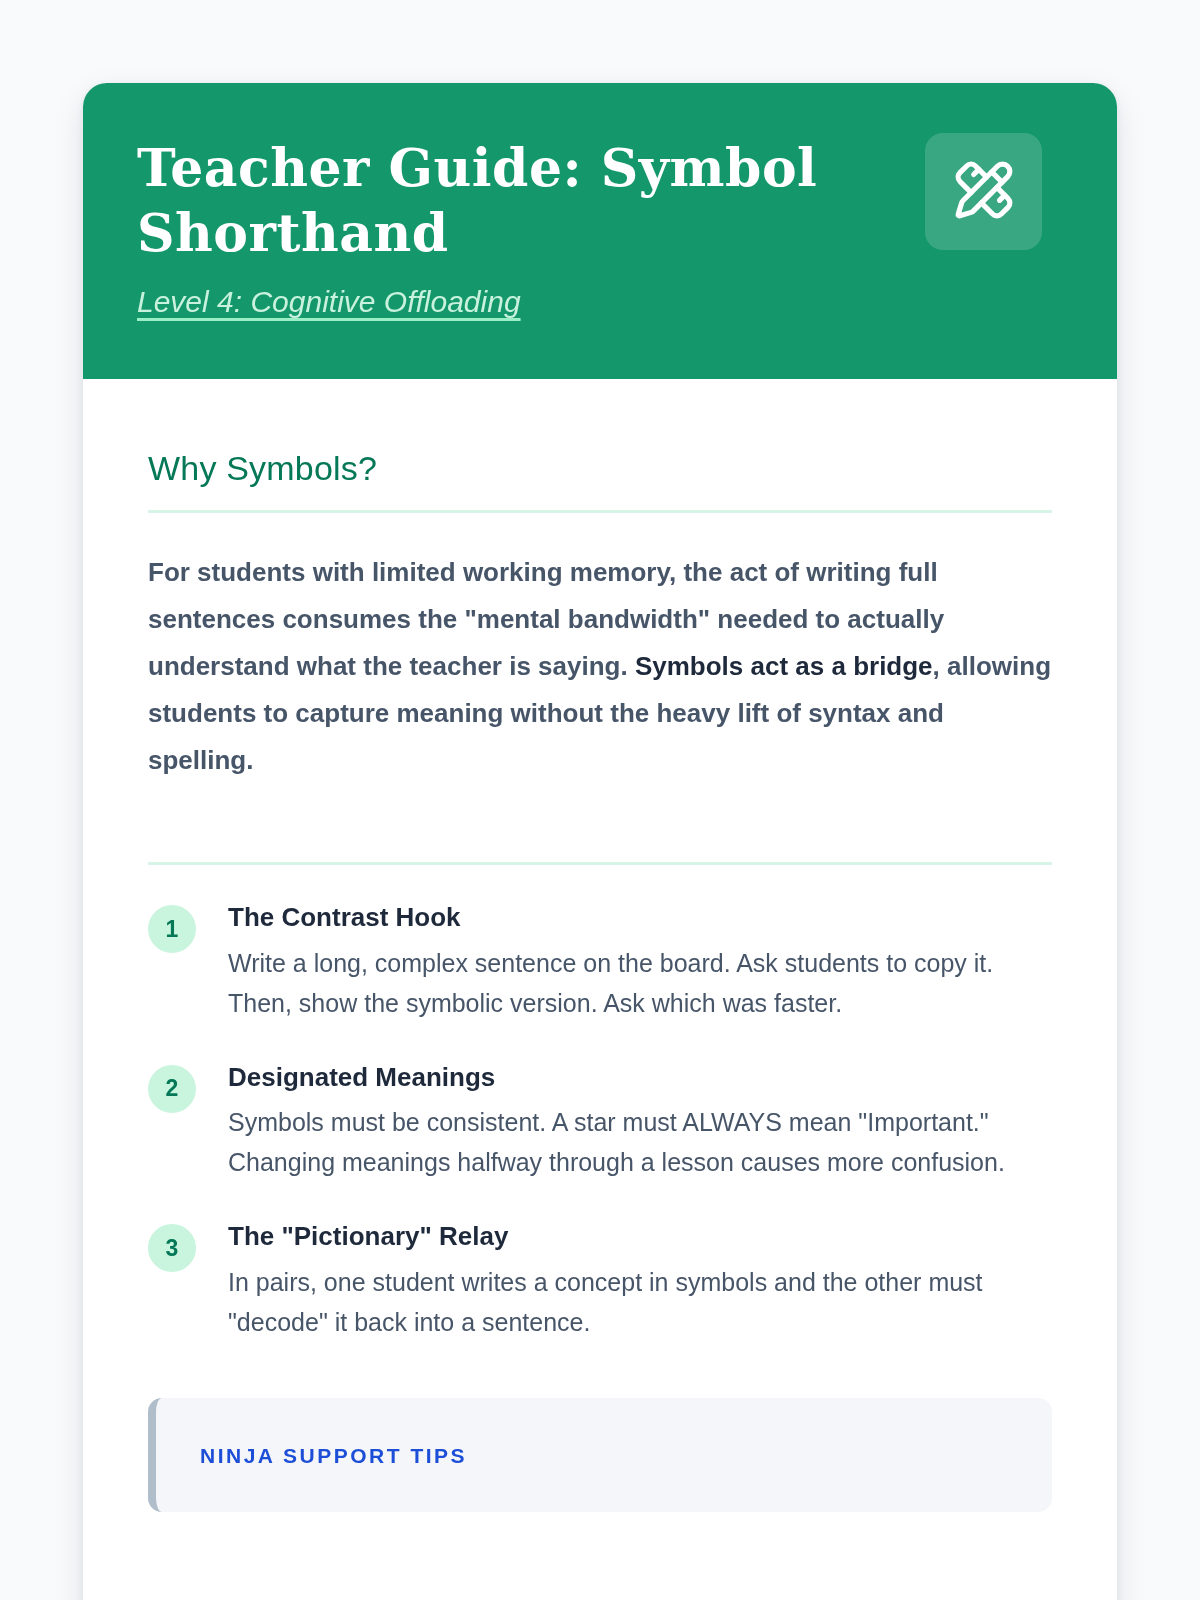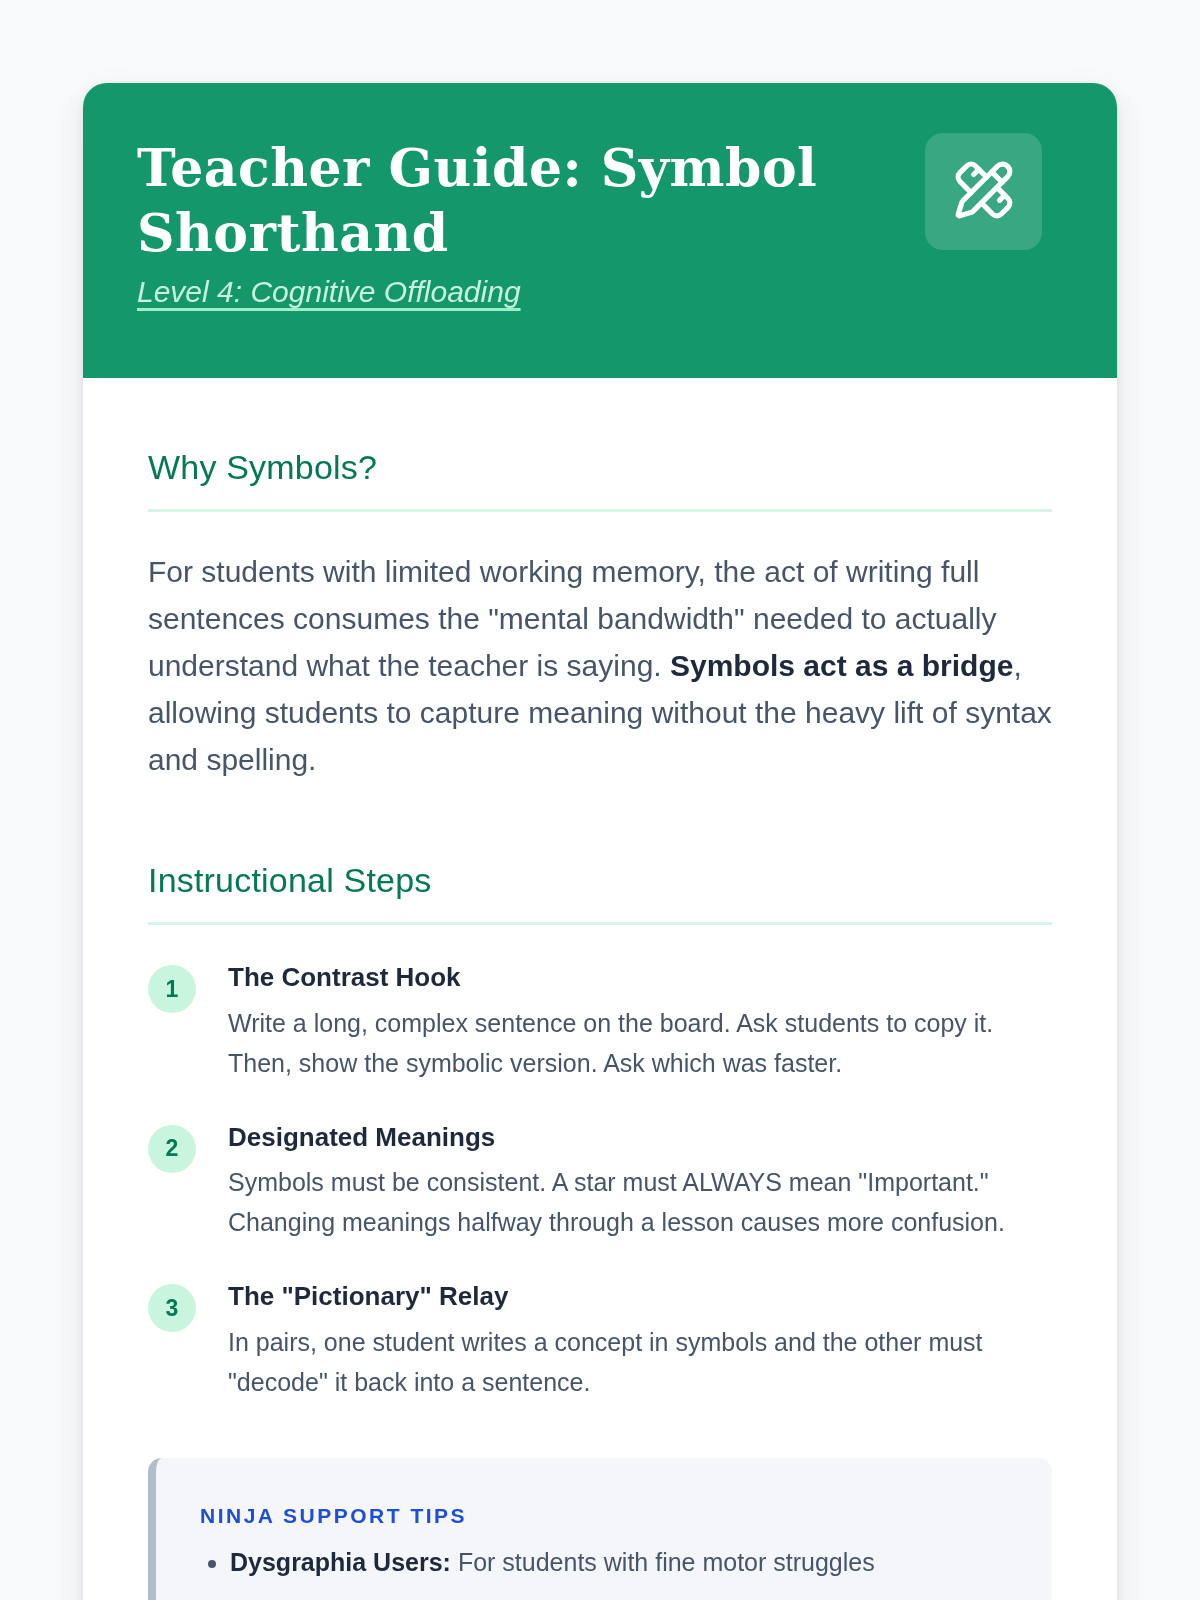--- a/index.html
+++ b/index.html
@@ -35,21 +35,21 @@
     font-family: "DejaVu Serif", "Liberation Serif", serif;
     font-weight: bold;
     font-size: 52px;
     line-height: 1.25;
     color: #ffffff;
     max-width: 720px;
     letter-spacing: 0.5px;
   }
   .card-subtitle {
     display: inline-block;
-    margin-top: 10px;
+    margin-top: 20px;
     font-size: 30px;
     font-style: italic;
     color: #c9f2de;
     text-decoration: underline;
     text-decoration-color: #9ceec7;
     text-underline-offset: 6px;
     cursor: pointer;
   }
   .icon-chip {
     position: absolute;
@@ -82,23 +82,24 @@
     color: #047857;
     letter-spacing: 0.2px;
   }
   .section-divider {
     height: 3px;
     background: #d7f5e6;
     border: none;
     margin: 22px 0 36px 0;
   }
   .intro-paragraph {
-    font-size: 30px;
+    font-size: 26px;
     line-height: 47px;
     color: #475569;
+    font-weight: bold;
   }
   .intro-paragraph b { color: #1e293b; }
   .section-steps { margin-top: 78px; }
   
   .steps { margin-top: 26px; }
   .step {
     display: flex;
     align-items: flex-start;
     margin-bottom: 38px;
   }
@@ -183,21 +184,20 @@
 
     <div class="card-body">
 
       <section>
         <h2 class="section-heading">Why Symbols?</h2>
         <hr class="section-divider">
         <p class="intro-paragraph"><span>For students with limited working memory, the act of writing full sentences consumes the "mental bandwidth" needed to actually understand what the teacher is saying. </span><b>Symbols act as a bridge</b><span>, allowing students to capture meaning without the heavy lift of syntax and spelling.</span></p>
       </section>
 
       <section class="section-steps">
-        <h2 class="section-heading">Instructional Steps</h2>
         <hr class="section-divider">
 
         <div class="steps">
 
           <div class="step">
             <div class="step-num">1</div>
             <div class="step-content">
               <div class="step-title">The Contrast Hook</div>
               <div class="step-desc">Write a long, complex sentence on the board. Ask students to copy it. Then, show the symbolic version. Ask which was faster.</div>
             </div>
@@ -217,20 +217,17 @@
               <div class="step-title">The "Pictionary" Relay</div>
               <div class="step-desc">In pairs, one student writes a concept in symbols and the other must "decode" it back into a sentence.</div>
             </div>
           </div>
 
         </div>
       </section>
 
       <aside class="tips-box">
         <h3 class="tips-heading">NINJA SUPPORT TIPS</h3>
-        <ul class="tips-list">
-          <li><b>Dysgraphia Users:</b><span> For students with fine motor struggles</span></li>
-        </ul>
       </aside>
 
     </div>
   </div>
 </div>
 
 </body></html>

